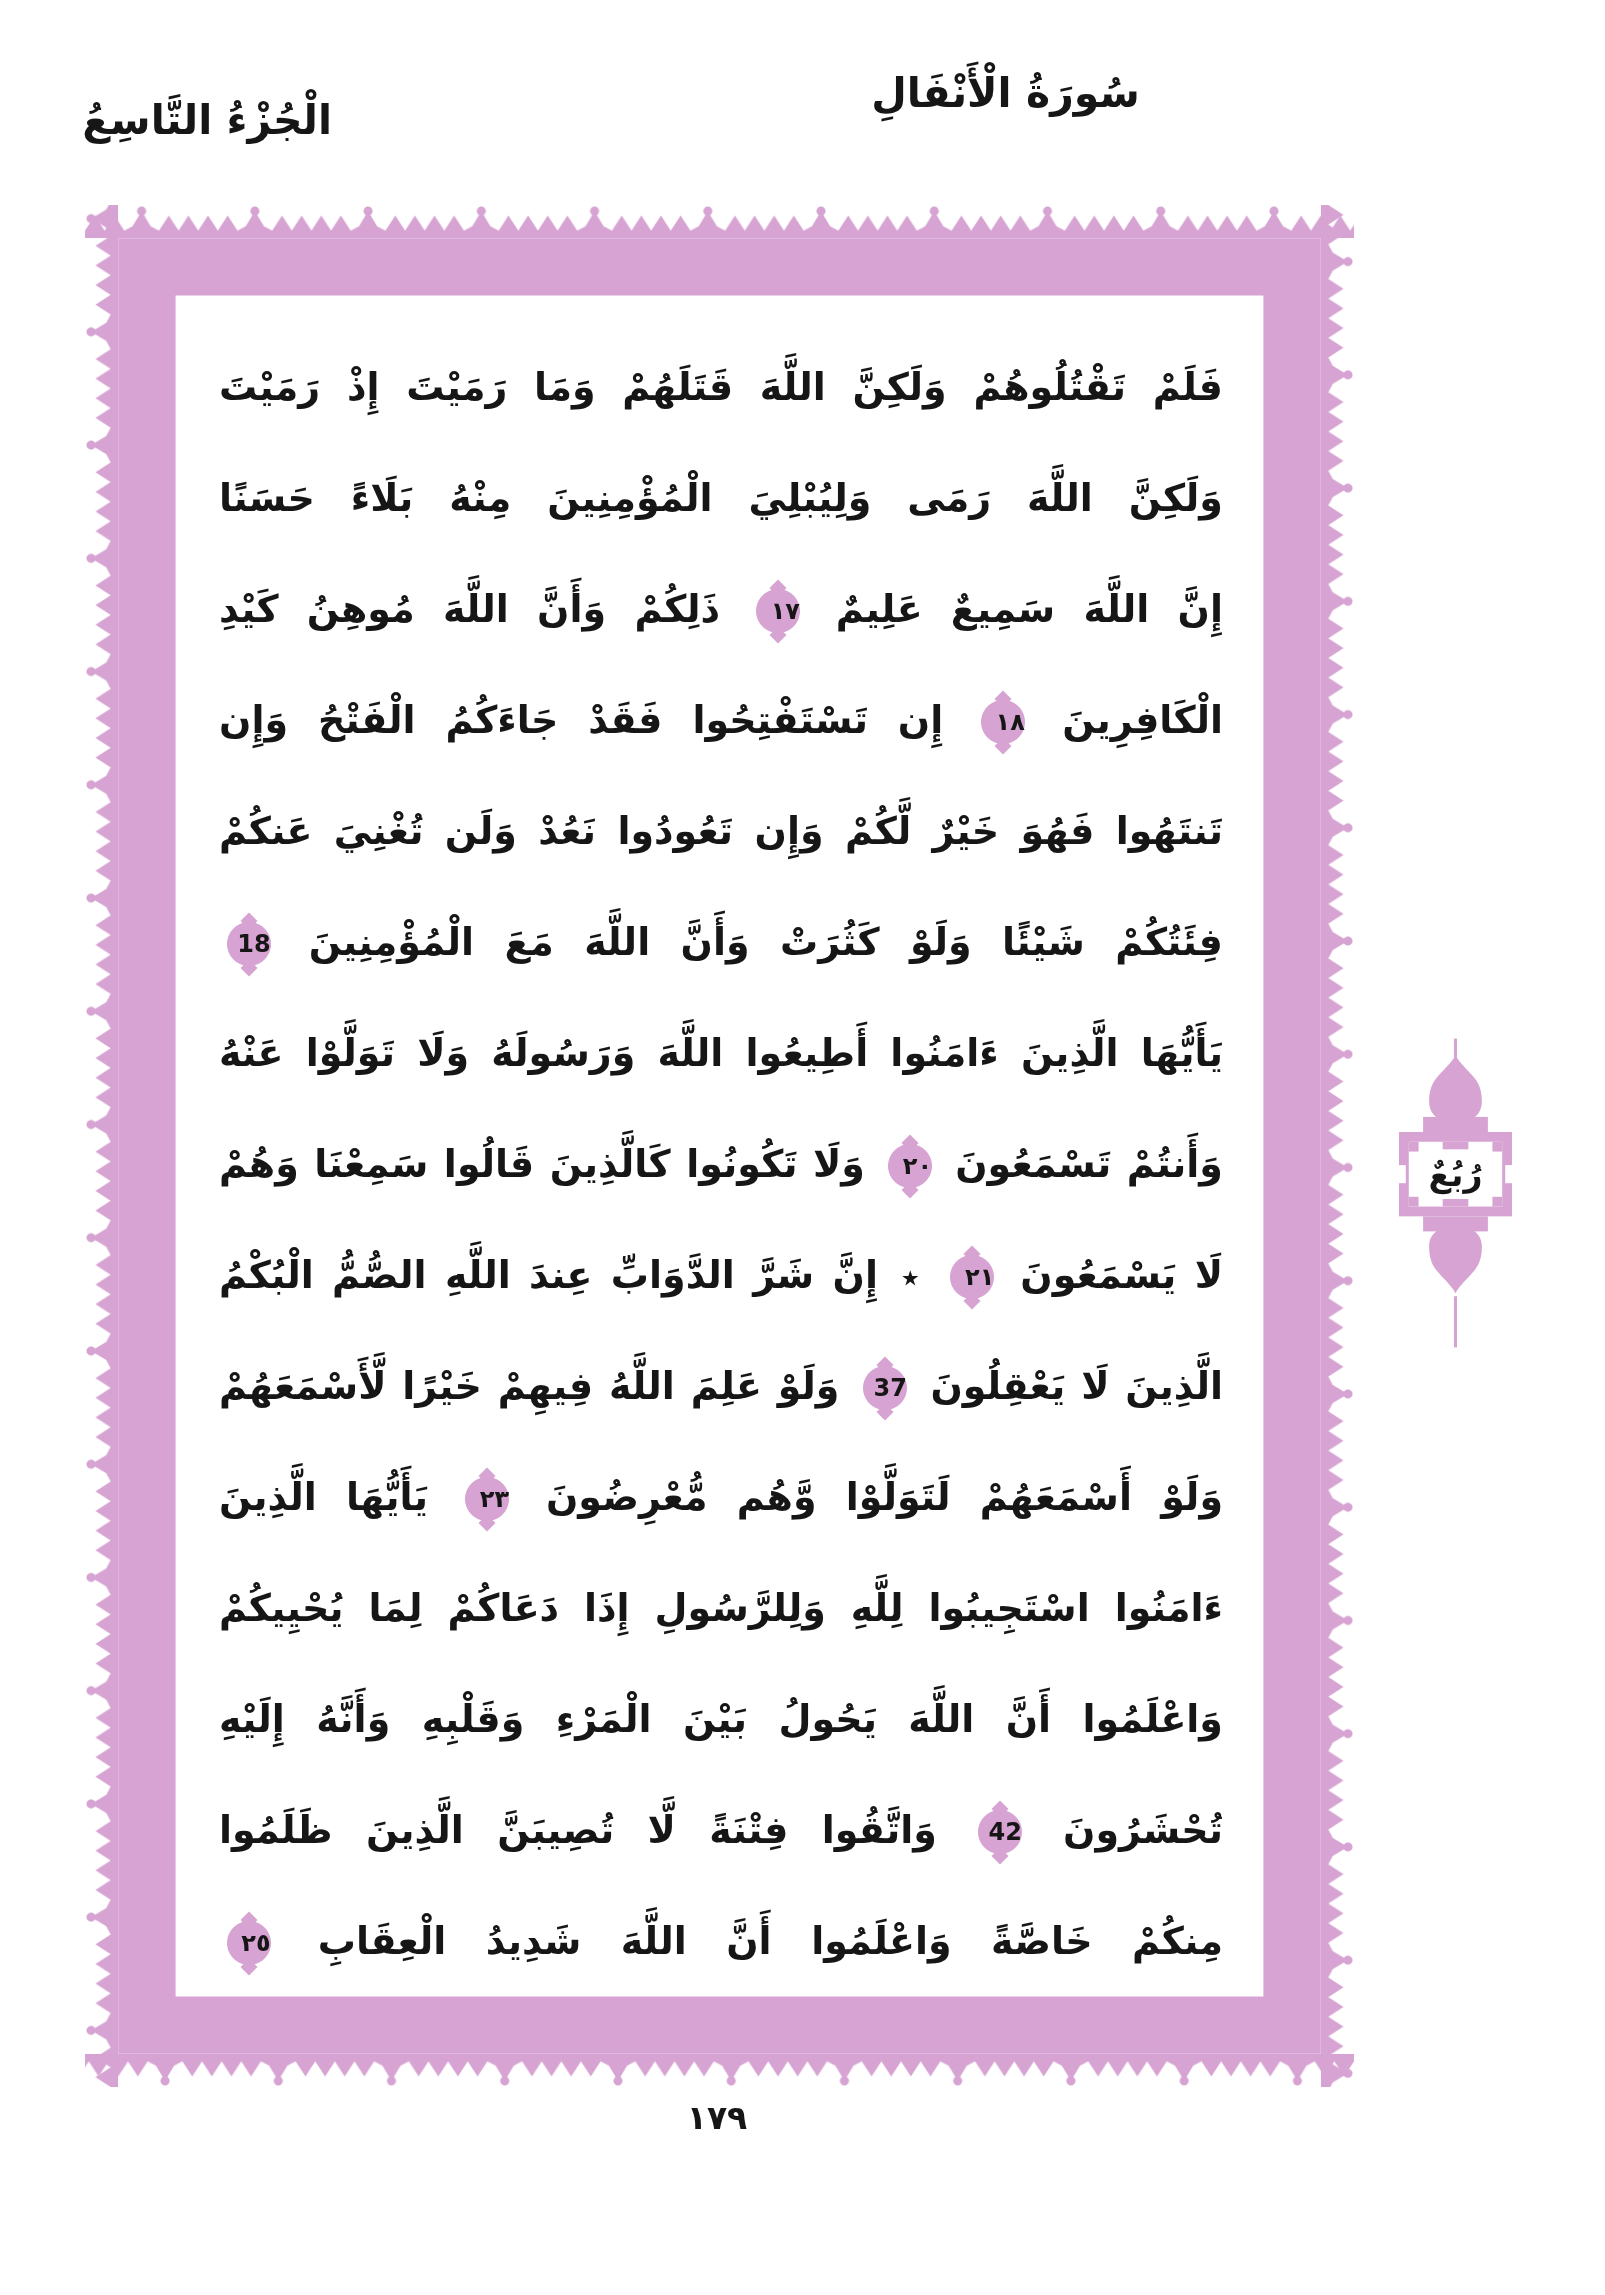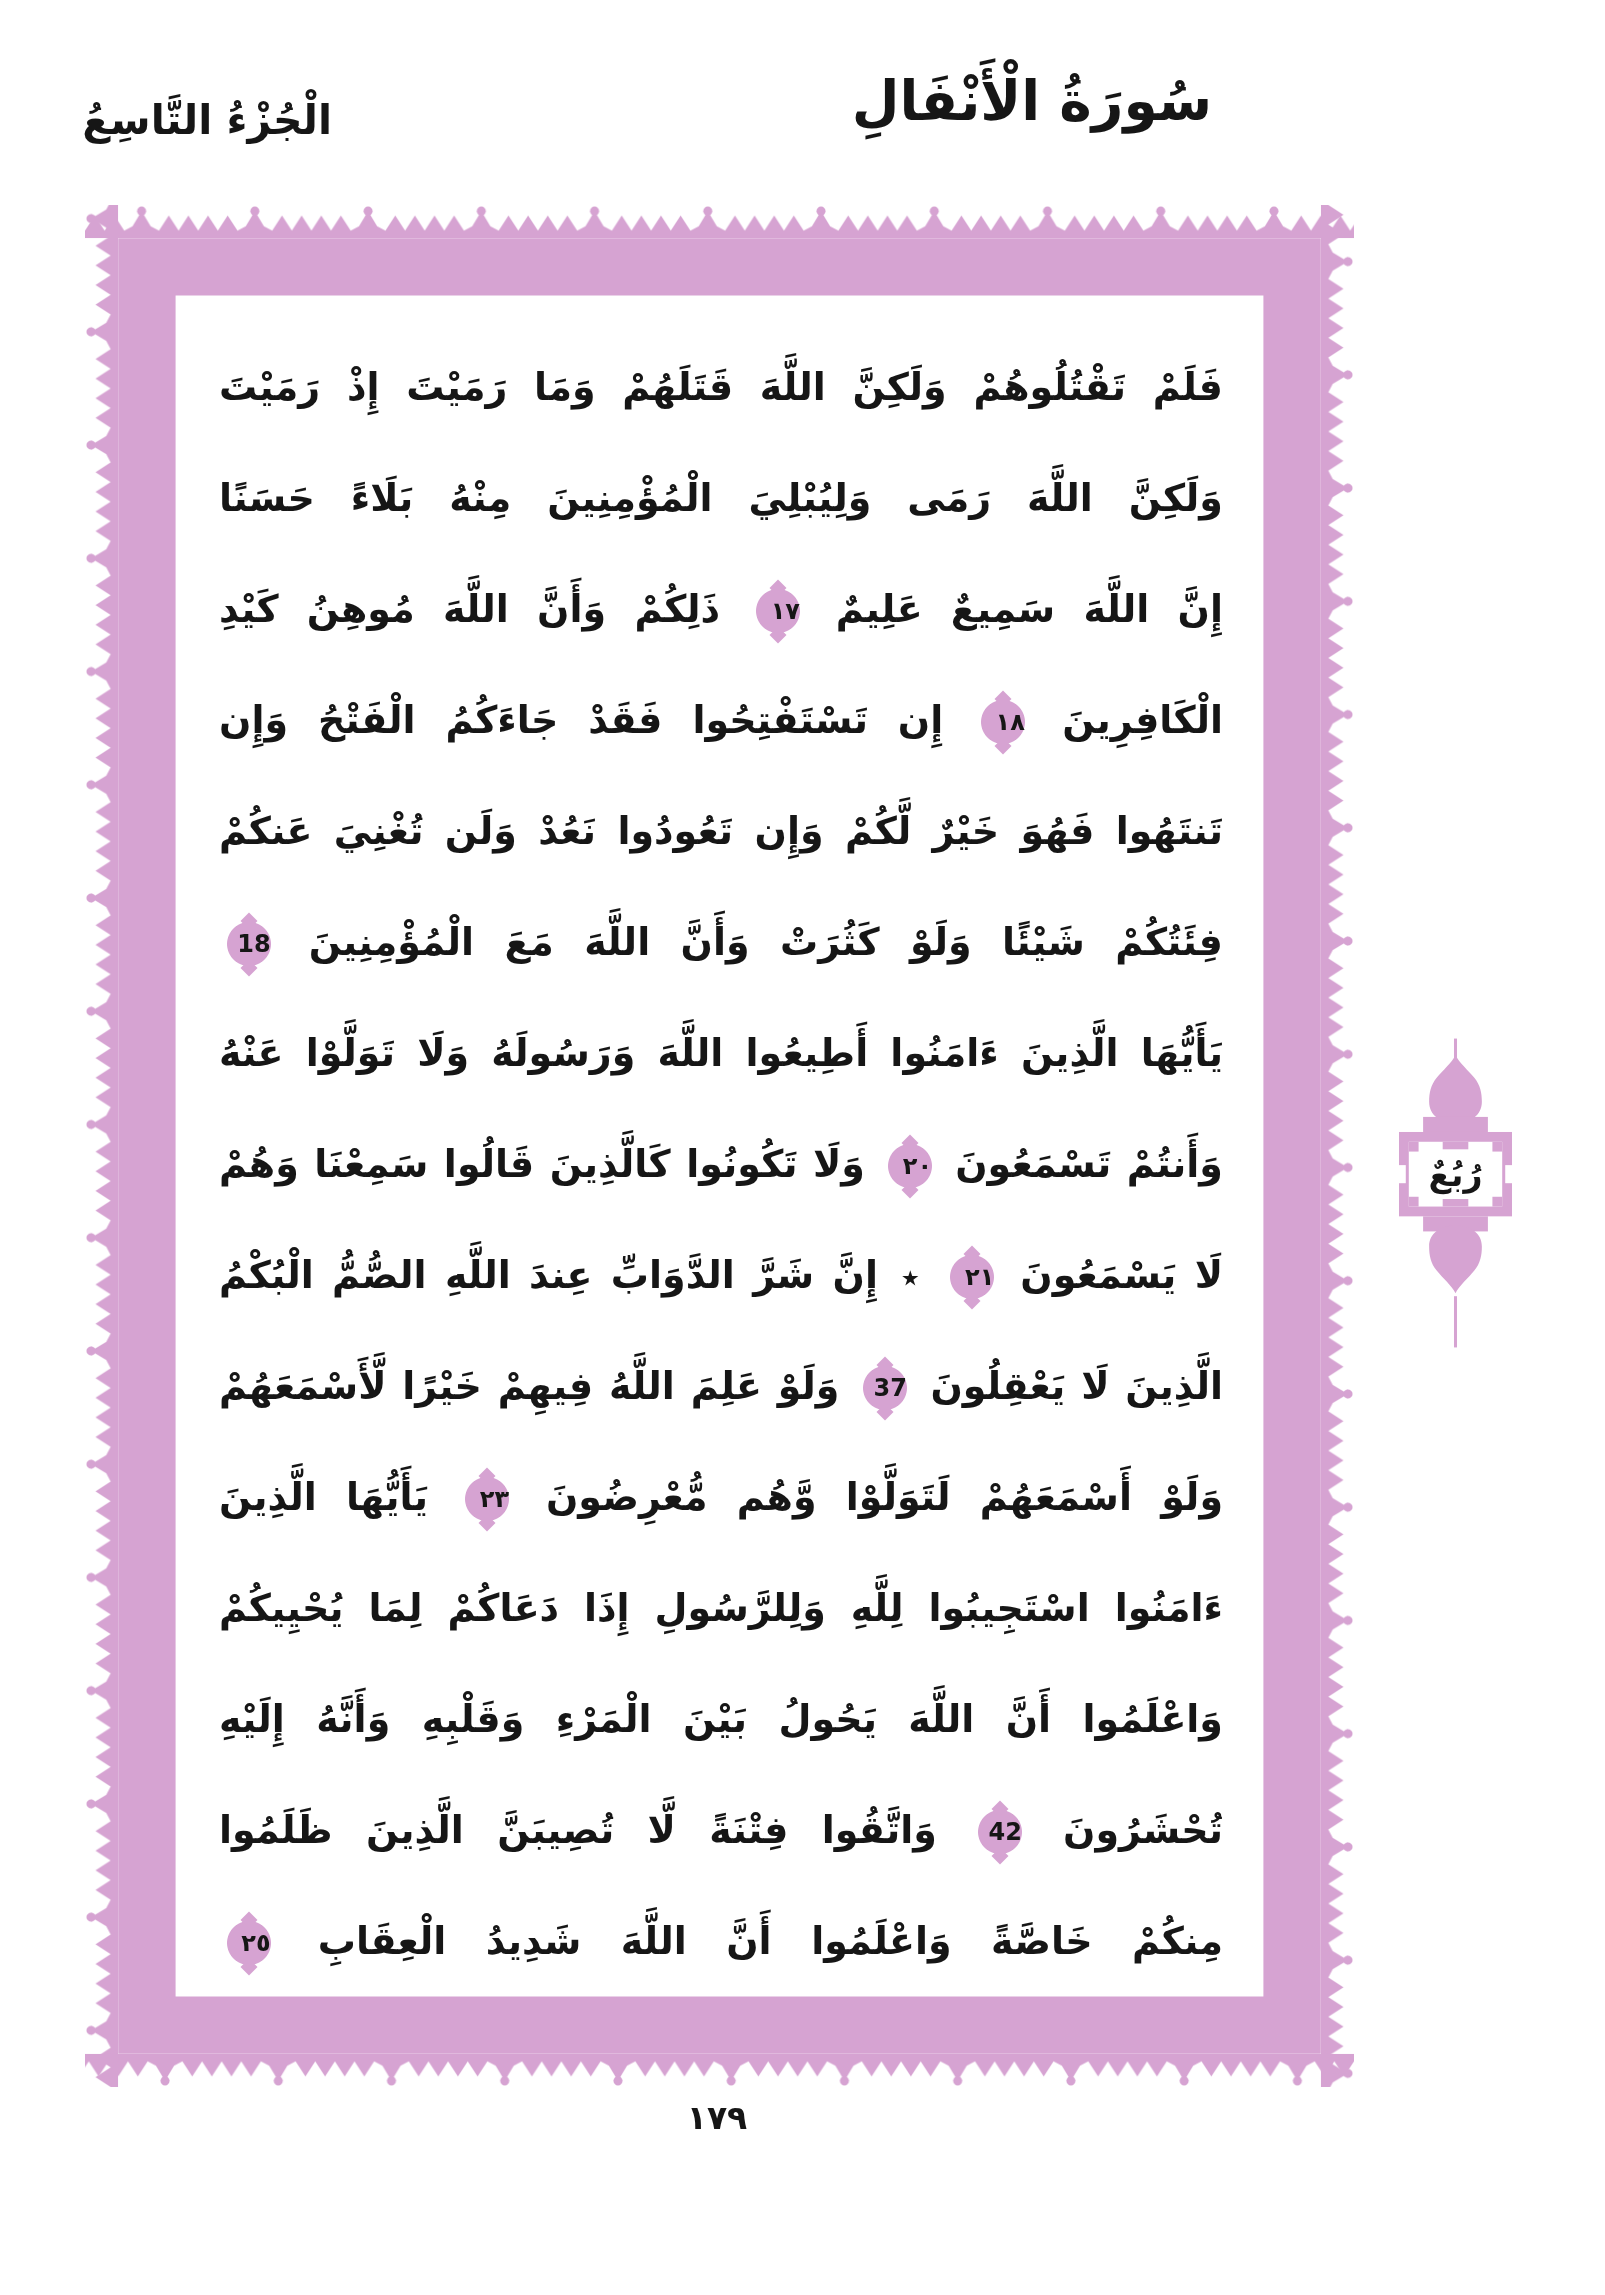--- a/index.html
+++ b/index.html
@@ -12,21 +12,21 @@
     font-family:"DejaVu Sans",sans-serif;color:var(--ink);
     position:relative;overflow:hidden;
   }
   .page{position:absolute;inset:0;}
 
   
   .hdr{
     position:absolute;direction:rtl;text-align:center;
     font-weight:bold;color:var(--ink);white-space:nowrap;
   }
-  .hdr-right{left:887px;top:69px;width:325px;font-size:55px;}
+  .hdr-right{left:843px;top:69px;width:325px;font-size:41px;}
   .hdr-left{left:83px;top:96px;width:249px;font-size:41px;}
 
   
   .frame-svg{position:absolute;left:85px;top:205px;width:1269px;height:1882px;}
   .pinkfill{fill:var(--accent-pink);}
   .inkfill{fill:var(--ink);}
 
   
   .text-block{
     position:absolute;left:219px;top:332px;width:1004px;height:1665px;

